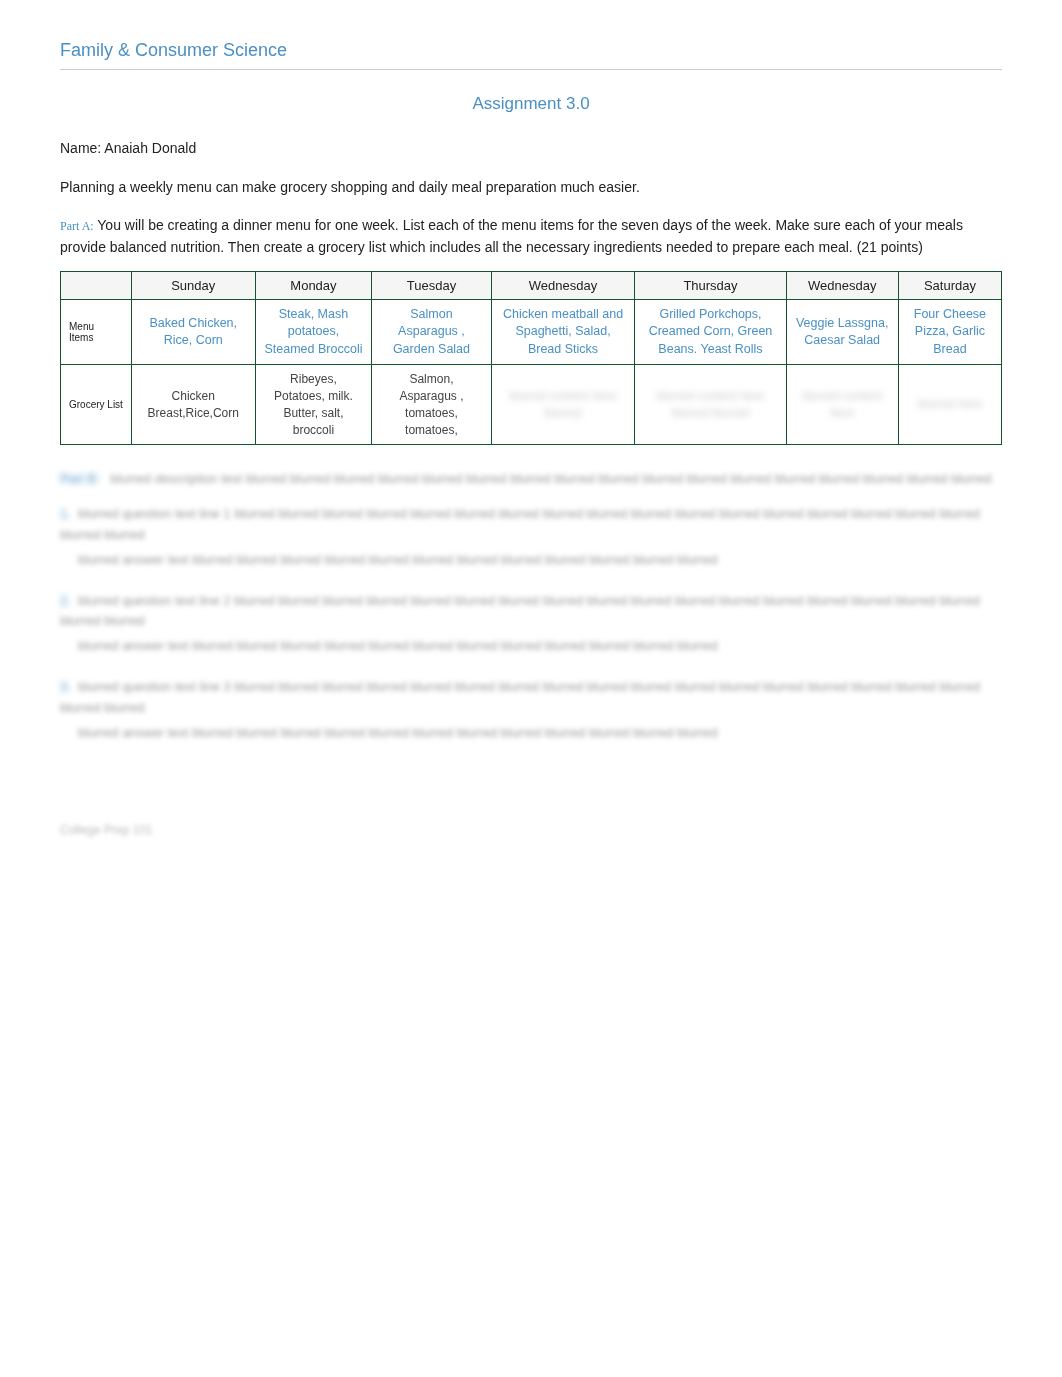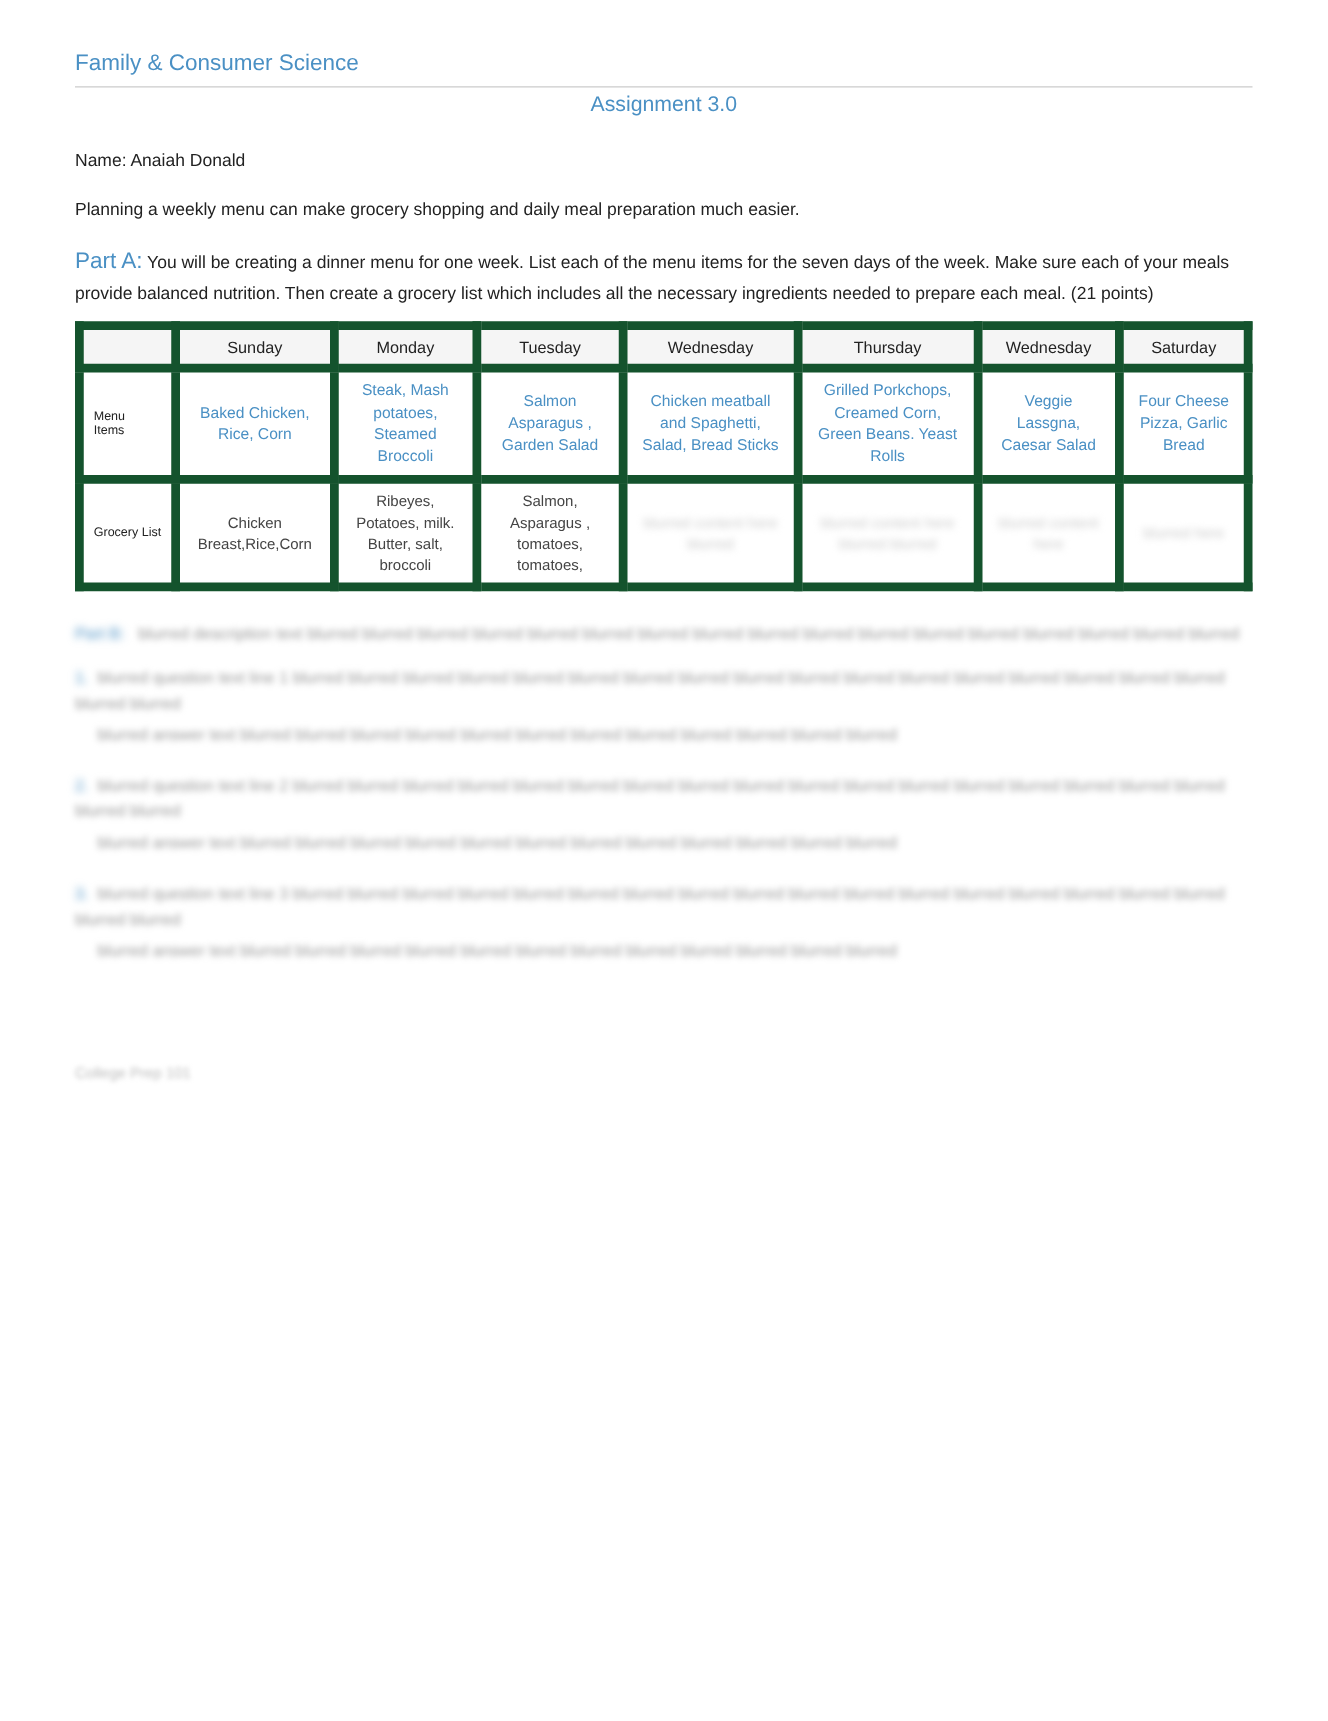--- a/index.html
+++ b/index.html
@@ -11,20 +11,21 @@
       padding: 40px 60px;
       max-width: 1062px;
       min-height: 1377px;
     }
     .header-title {
       color: #4a90c4;
       font-size: 18px;
       font-weight: normal;
       border-bottom: 1px solid #ccc;
       padding-bottom: 8px;
+      margin-bottom: 20px;
     }
     .assignment-title {
       text-align: center;
       color: #4a90c4;
       font-size: 17px;
       margin-bottom: 20px;
       line-height: 1.6;
     }
     .student-info {
       margin-bottom: 16px;
@@ -33,30 +34,31 @@
     .intro-text {
       margin-bottom: 16px;
       line-height: 1.5;
     }
     .part-a-header {
       margin-bottom: 12px;
       line-height: 1.6;
     }
     .part-a-label {
       color: #4a90c4;
-      font-size: 18px;
+      font-size: 12px;
+      font-family: Liberation Serif, serif;
     }
     table {
       width: 100%;
       border-collapse: collapse;
       margin-bottom: 24px;
       font-size: 13px;
     }
     table th, table td {
-      border: 7px solid #14532d;
+      border: 1px solid #14532d;
       padding: 6px 8px;
       text-align: center;
       vertical-align: middle;
     }
     table th {
       background: #f5f5f5;
       font-weight: normal;
     }
     .row-label {
       text-align: left;

